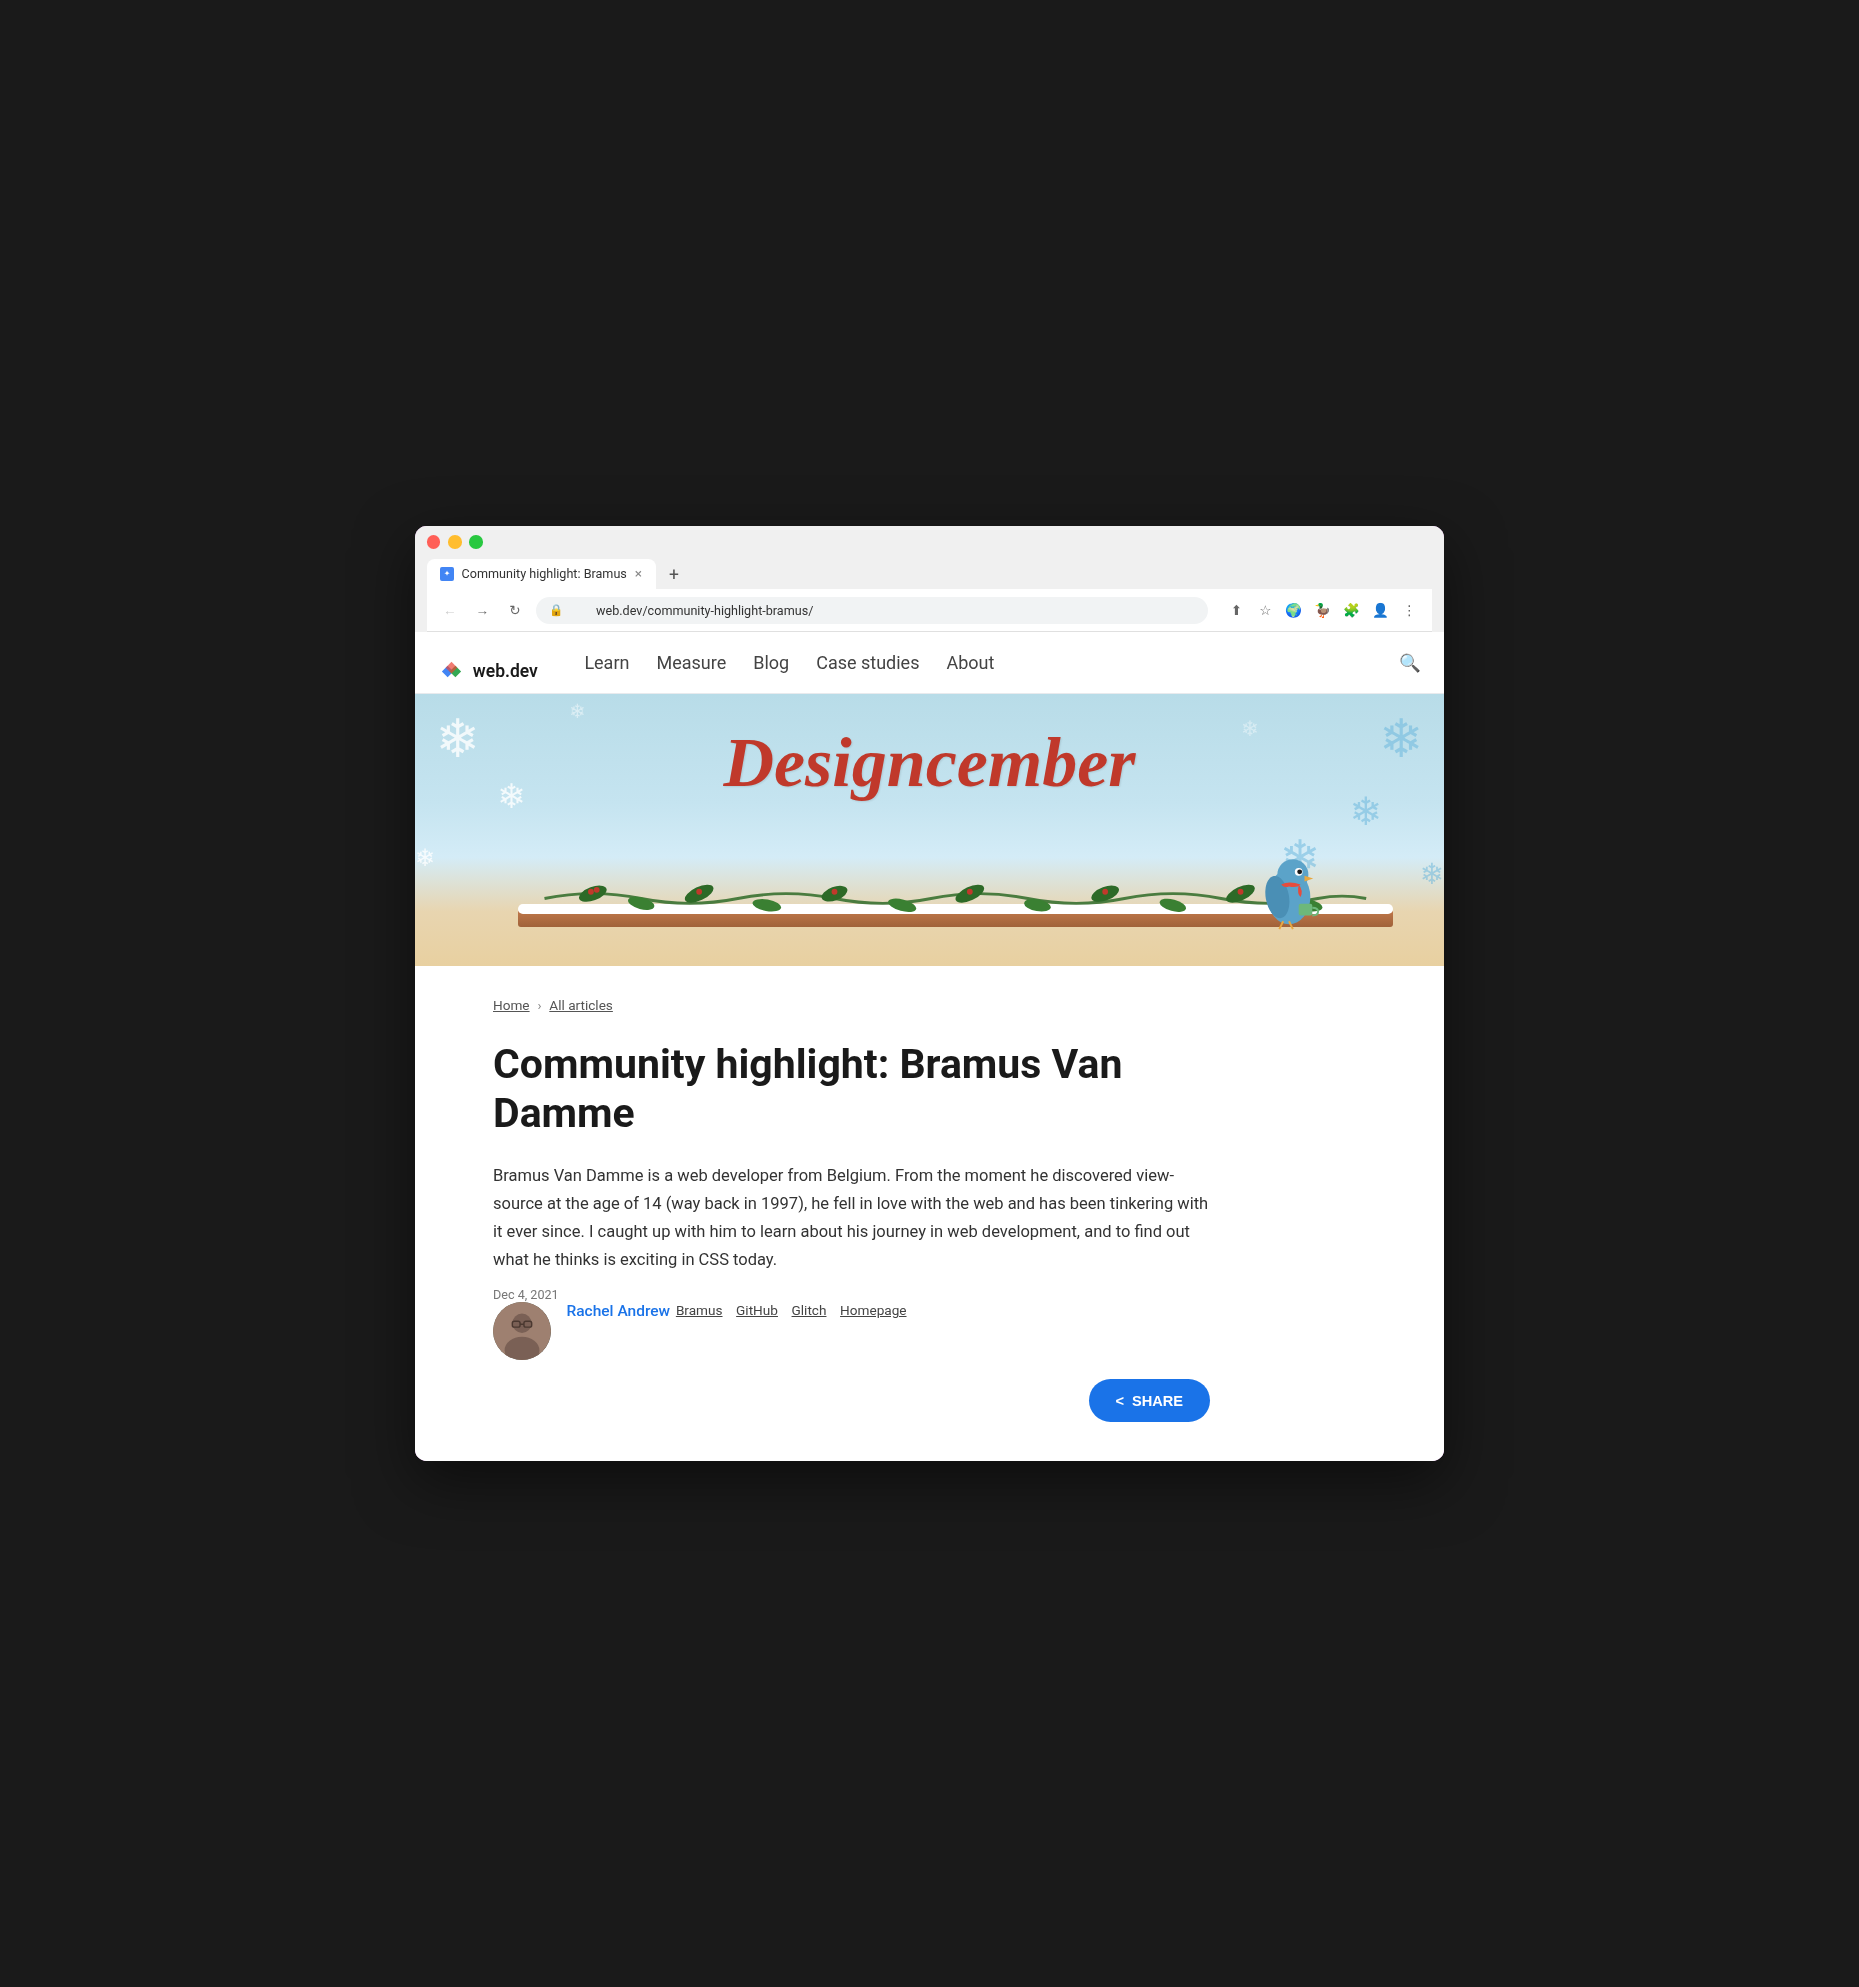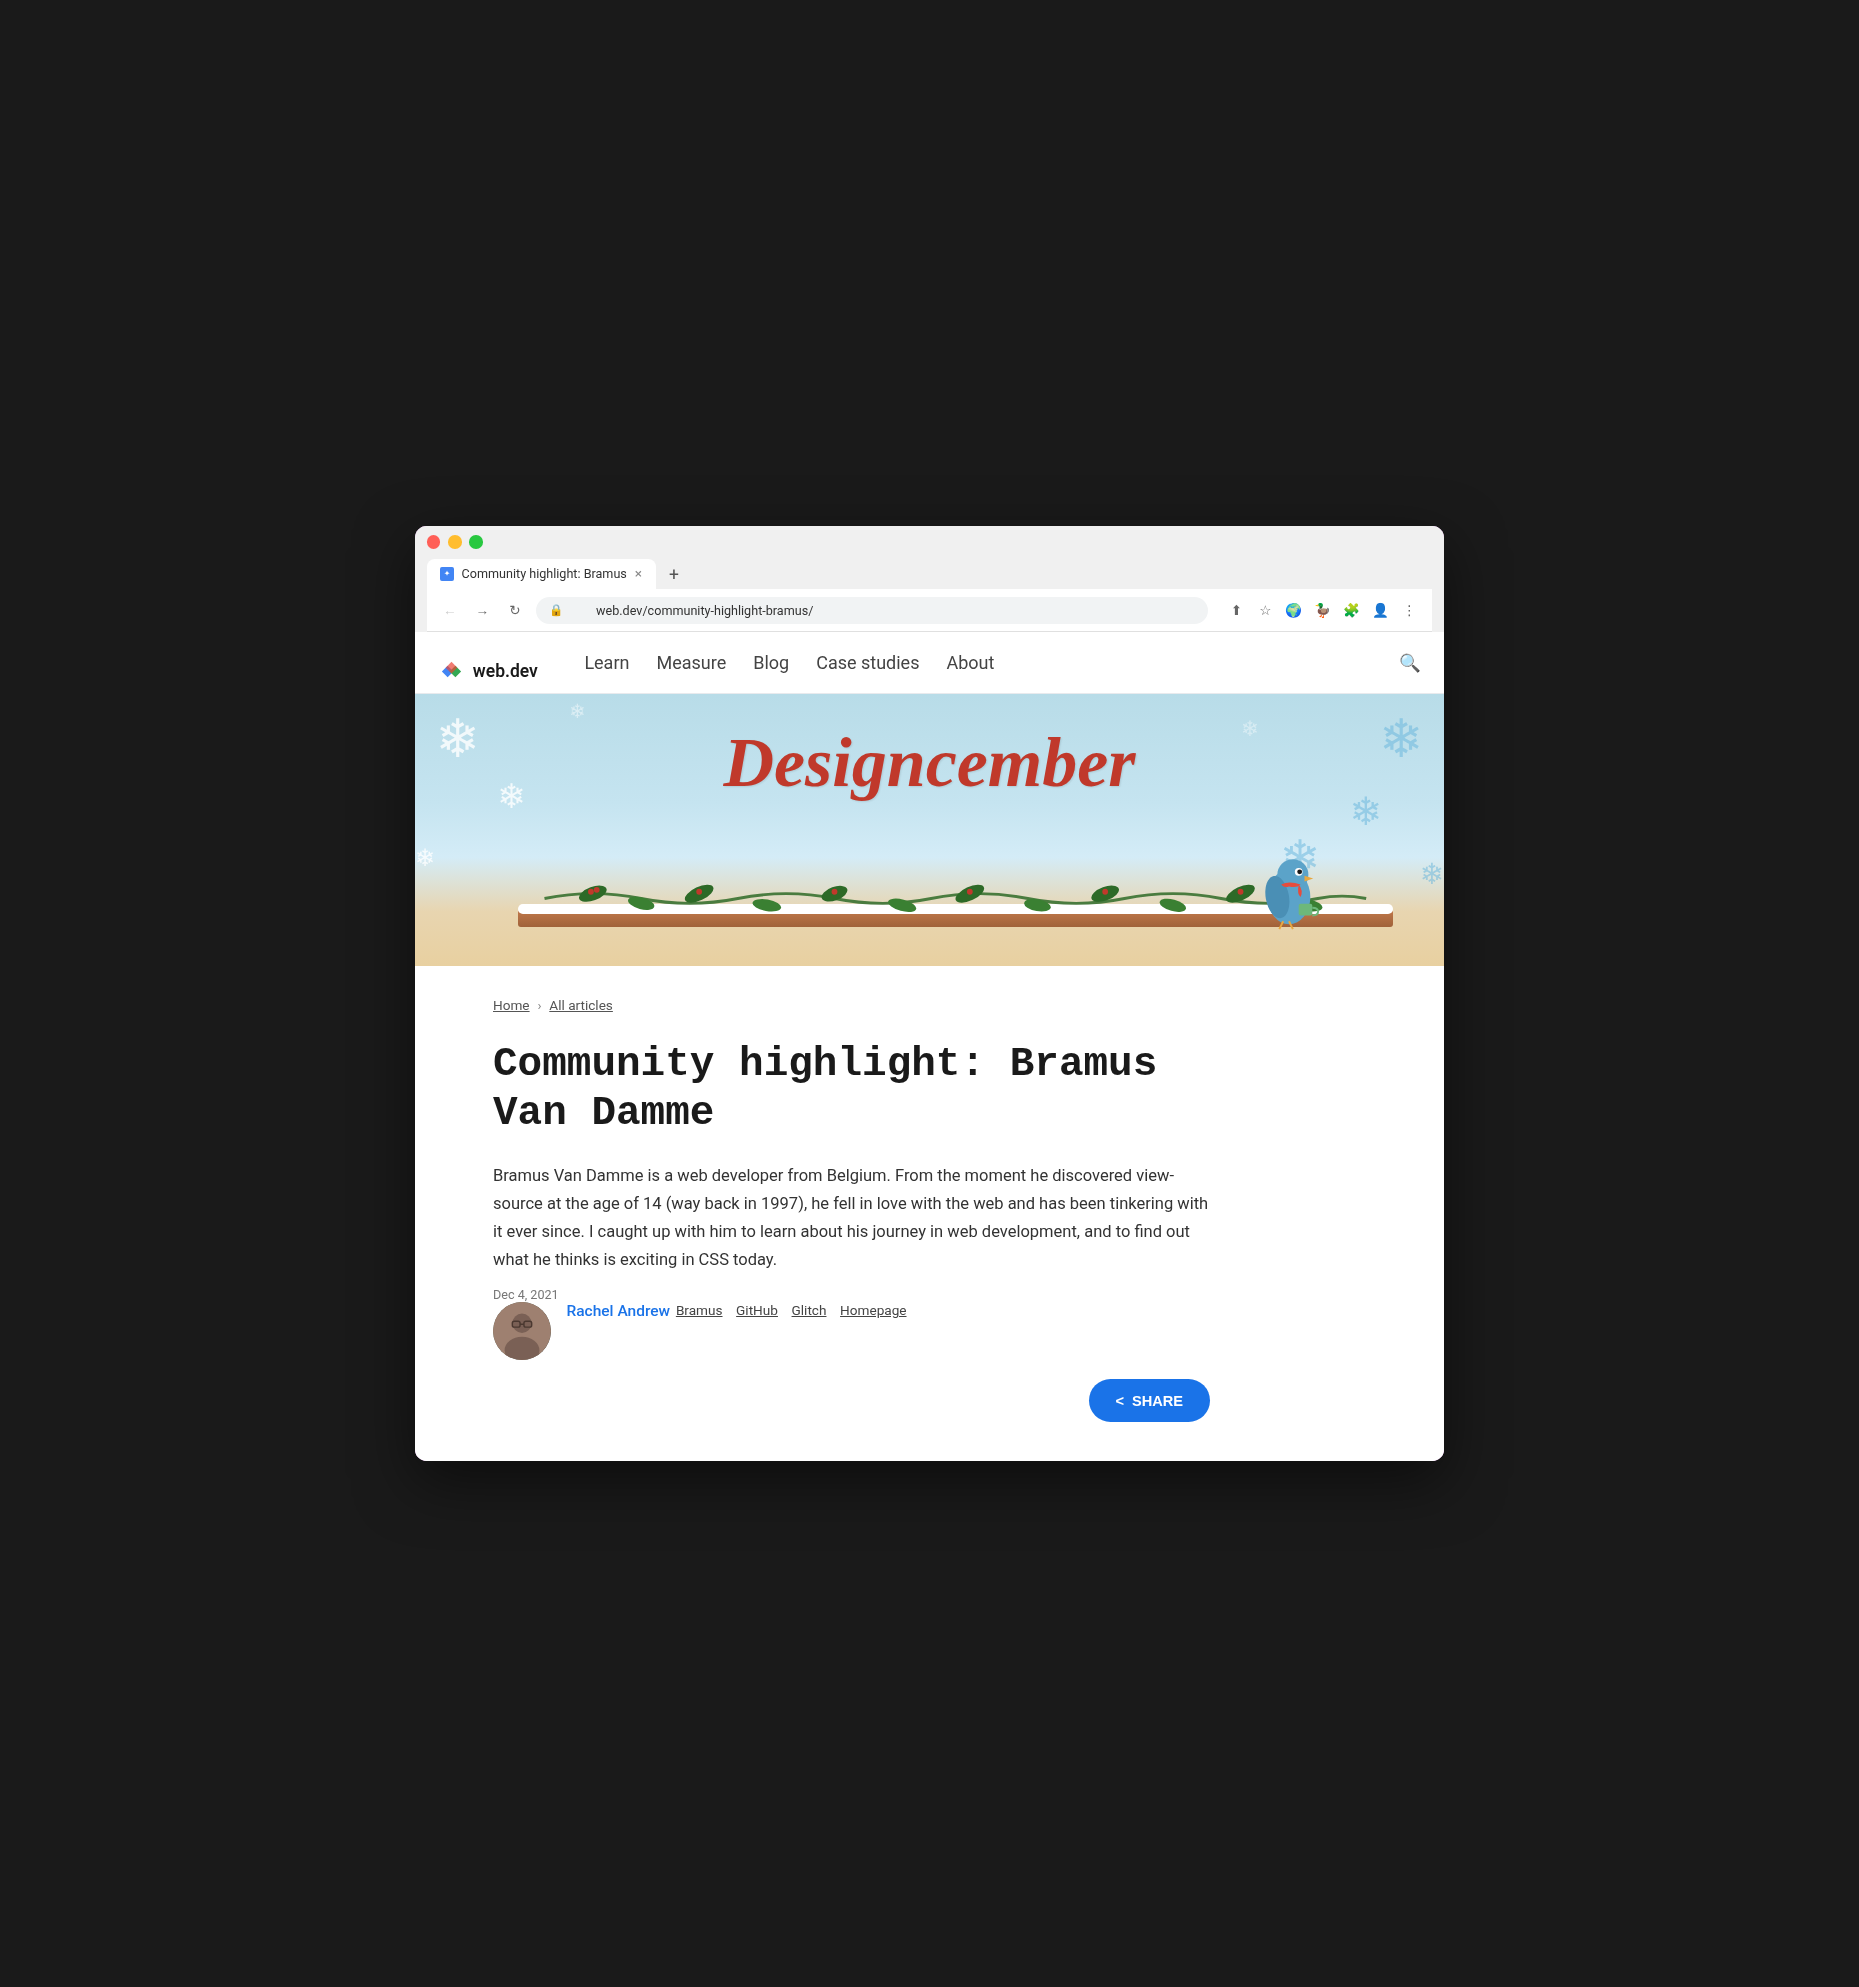--- a/index.html
+++ b/index.html
@@ -308,21 +308,20 @@
       color: #888;
       font-size: 13.6px;
     }
 
     .article-title {
       font-size: 41px;
       font-weight: 700;
       color: #1a1a1a;
       line-height: 1.2;
       margin-bottom: 23px;
-      font-family: Liberation Mono, monospace;
     }
 
     .article-intro {
       font-size: 16.5px;
       line-height: 1.7;
       color: #333;
       margin-bottom: 13px;
     }
 
     .article-date {

